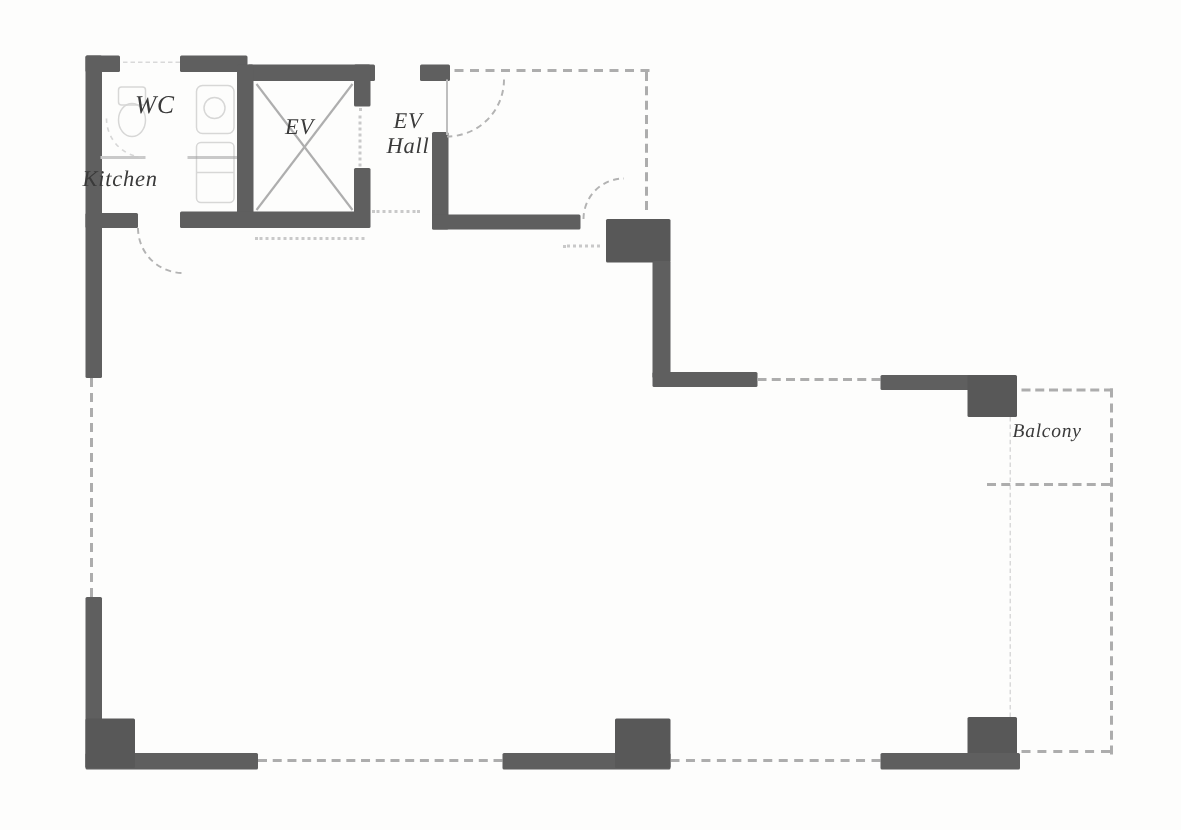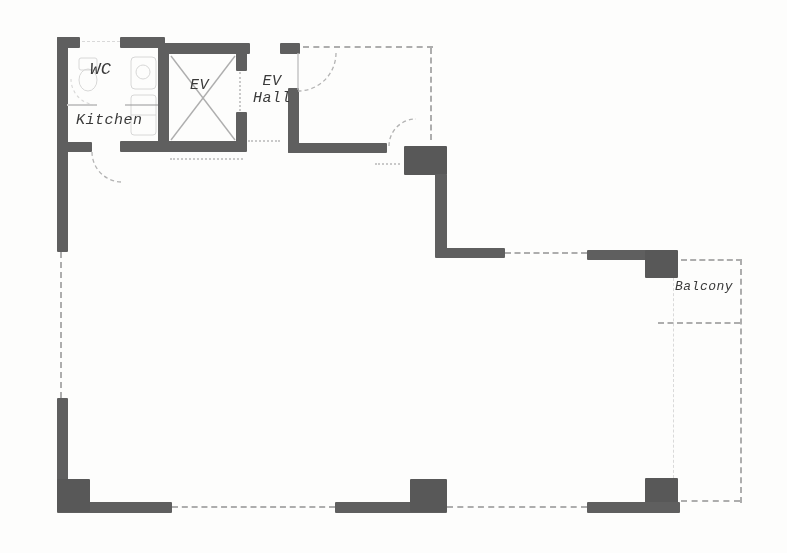--- a/index.html
+++ b/index.html
@@ -7,21 +7,21 @@
     --pillar:#585858;
     --dashed:#adadad;
     --faint:#c9c9c9;
     --arc:#b3b3b3;
     --label:#3a3a3a;
     --bg:#fdfdfc;
   }
   html,body{margin:0;padding:0;background:var(--bg);}
   #canvas{
     position:relative;width:787px;height:553px;background:var(--bg);
-    overflow:hidden;font-family:Liberation Mono, monospace;
+    overflow:hidden;font-family:Liberation Serif, serif;
   }
   .w{position:absolute;background:var(--wall);border-radius:1px;}
   .p{position:absolute;background:var(--pillar);border-radius:1px;}
   .dh{position:absolute;height:0;border-top:2px dashed var(--dashed);}
   .dv{position:absolute;width:0;border-left:2px dashed var(--dashed);}
   .dh.faint{border-top:2px dotted var(--faint);}
   .dv.faint{border-left:2px dotted var(--faint);}
   .dh.xfaint{border-top:1px dashed #d9d9d9;}
   .dv.xfaint{border-left:1px dashed #d9d9d9;}
   .lw{position:absolute;background:var(--faint);}
@@ -120,21 +120,21 @@
       <rect x="131" y="57" width="25" height="32" rx="4"></rect>
       <circle cx="143" cy="72" r="7"></circle>
     </g>
     <g fill="none" stroke="#9a9a9a" stroke-width="1" opacity="0.38">
       <rect x="131" y="95" width="25" height="40" rx="3"></rect>
       <line x1="131" y1="115" x2="156" y2="115"></line>
     </g>
   </svg>
 
   <div class="lbl" style="left:90px;top:60px;font-size:17px">WC</div>
-  <div class="lbl" style="left:76px;top:112px;font-size:15px">Kitchen</div>
+  <div class="lbl" style="left:55px;top:112px;font-size:15px">Kitchen</div>
   <div class="lbl" style="left:190px;top:77px;font-size:15px">EV</div>
   <div class="lbl two" style="left:248px;top:73px;width:48px;font-size:15px">
     <span>EV</span><br>
     <span>Hall</span>
   </div>
   <div class="lbl" style="left:675px;top:279px;font-size:13px">Balcony</div>
 
 </div>
 
 </body></html>

